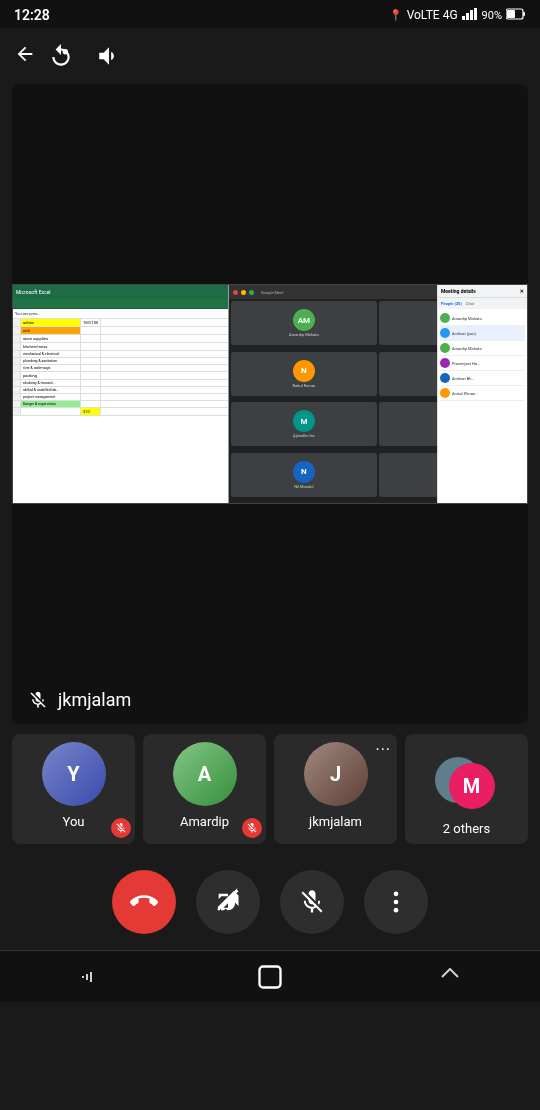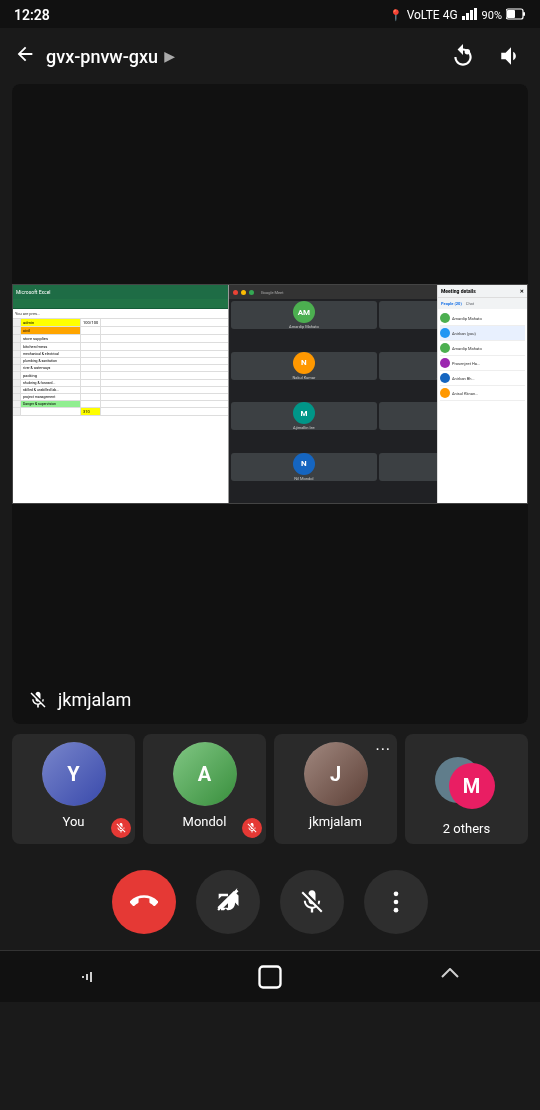--- a/index.html
+++ b/index.html
@@ -182,21 +182,21 @@
       flex: 1;
     }
     .participant-tile {
       background: #3c4043;
       border-radius: 3px;
       display: flex;
       flex-direction: column;
       align-items: center;
       justify-content: center;
       position: relative;
-      height: 28px;
+      height: 44px;
     }
     .participant-avatar {
       width: 22px;
       height: 22px;
       border-radius: 50%;
       display: flex;
       align-items: center;
       justify-content: center;
       font-size: 8px;
       font-weight: bold;
@@ -429,24 +429,20 @@
         </svg>
     </span>
   </div>
 </div>
 
 <div class="top-bar">
   <div class="back-btn">
     <svg width="22" height="22" viewBox="0 0 24 24" fill="white">
         <path d="M20 11H7.83l5.59-5.59L12 4l-8 8 8 8 1.41-1.41L7.83 13H20v-2z"></path>
       </svg>
-  </div>
-  <div class="meeting-title">
-    <span>gvx-pnvw-gxu</span>
-    <span class="meeting-title-arrow">▶</span>
   </div>
   <div class="top-bar-icons">
     <div class="top-icon">
       <svg width="26" height="26" viewBox="0 0 24 24" fill="white">
           <path d="M12 5V1L7 6l5 5V7c3.31 0 6 2.69 6 6s-2.69 6-6 6-6-2.69-6-6H4c0 4.42 3.58 8 8 8s8-3.58 8-8-3.58-8-8-8z"></path>
           <circle cx="16" cy="8" r="2.5" fill="white"></circle>
         </svg>
     </div>
     <div class="top-icon">
       <svg width="26" height="26" viewBox="0 0 24 24" fill="white">
@@ -661,21 +657,21 @@
 
   <div class="participant-card">
     <div class="participant-card-avatar">
       <div style="width:100%;height:100%;border-radius:50%;background:linear-gradient(135deg,#81c784 0%,#388e3c 100%);display:flex;align-items:center;justify-content:center;font-size:20px;font-weight:bold;color:#fff;">A</div>
     </div>
     <div class="mute-badge">
       <svg width="12" height="12" viewBox="0 0 24 24" fill="white">
         <path d="M19 11h-1.7c0 .74-.16 1.43-.43 2.05l1.23 1.23c.56-.98.9-2.09.9-3.28zm-4.02.17c0-.06.02-.11.02-.17V5c0-1.66-1.34-3-3-3S9 3.34 9 5v.18l5.98 5.99zM4.27 3L3 4.27l6.01 6.01V11c0 1.66 1.33 3 2.99 3 .22 0 .44-.03.65-.08l1.66 1.66c-.71.33-1.5.52-2.31.52-2.76 0-5.3-2.1-5.3-5.1H5c0 3.41 2.72 6.23 6 6.72V21h2v-3.28c.91-.13 1.77-.45 2.54-.9L19.73 21 21 19.73 4.27 3z"></path>
       </svg>
     </div>
-    <span class="participant-card-name">Mondol</span>
+    <span class="participant-card-name">Amardip</span>
   </div>
 
   <div class="participant-card">
     <div class="participant-card-avatar">
       <div style="width:100%;height:100%;border-radius:50%;background:linear-gradient(135deg,#a1887f 0%,#5d4037 100%);display:flex;align-items:center;justify-content:center;font-size:20px;font-weight:bold;color:#fff;">J</div>
     </div>
     <div class="dots-badge">···</div>
     <span class="participant-card-name">jkmjalam</span>
   </div>
 

